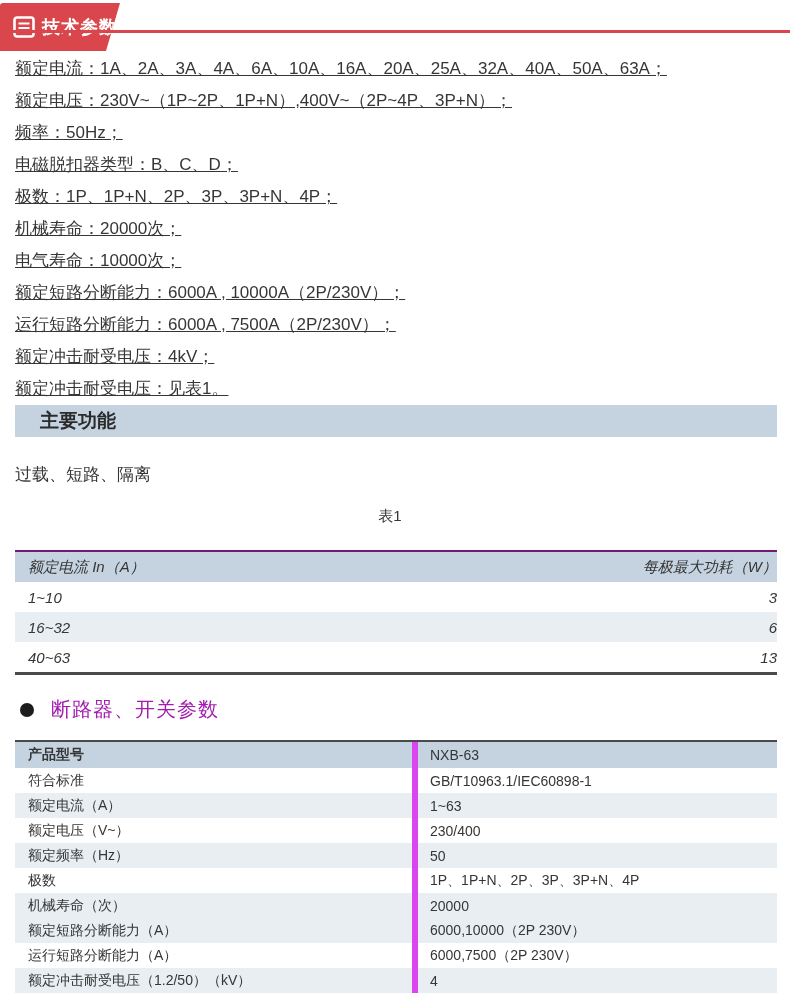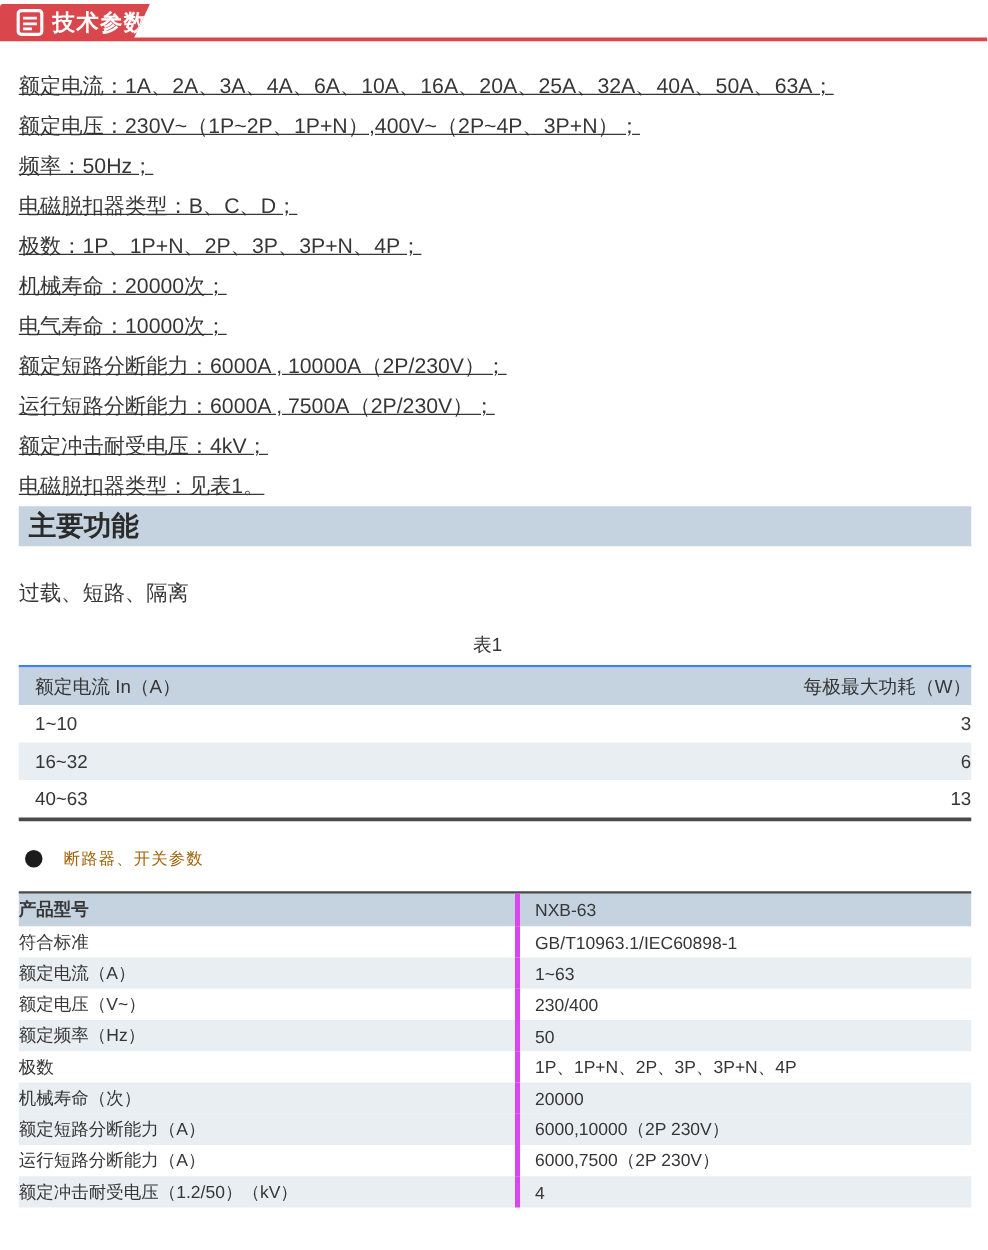--- a/index.html
+++ b/index.html
@@ -3,57 +3,57 @@
 <meta charset="utf-8">
 <style>
   * { margin:0; padding:0; box-sizing:border-box; }
   html,body { background:#ffffff; }
   body { font-family:"Liberation Sans","DejaVu Sans",sans-serif; color:#363636; }
   .page {
     position:relative; width:790px; height:1000px; overflow:hidden; background:#fff;
   }
   
   .badge {
-    position:absolute; top:3px; left:0; height:30px; width:120px;
+    position:absolute; top:3px; left:0; height:48px; width:120px;
     background:var(--red); display:flex; align-items:center; gap:7px;
     padding-left:13px; clip-path:polygon(0 0,100% 0,calc(100% - 14px) 100%,0 100%);
     border-radius:3px 0 0 0;
   }
   .badge-title { color:#fff; font-size:18px; font-weight:bold; letter-spacing:1px; }
   .redline { position:absolute; top:30px; left:0; width:790px; height:3px; background:var(--red); }
   
   .content { position:absolute; top:33px; left:15px; width:762px; }
   .spec-list { margin-top:20px;text-decoration:underline; }
   .spec-line { font-size:17px; line-height:32px; white-space:nowrap; }
   
   .section-bar {
     height:32px; background:var(--hdrbg); display:flex; align-items:center;
-    padding-left:8px; font-size:22px; font-weight:bold; color:#2b2b2b;
+    padding-left:25px; font-size:19px; font-weight:bold; color:#2b2b2b;
   }
   .functions-text { margin-top:26px; font-size:17px; }
   .tbl-caption { margin-top:21px; text-align:center; font-size:15px; padding-right:12px; }
   
-  .table1 { margin-top:6px; border-top:2px solid #3b82f6; border-bottom:3px solid #4a4a4a; }
+  .table1 { margin-top:24px; border-top:2px solid #701a75; border-bottom:3px solid #4a4a4a;font-style:italic; }
   .t1-row { display:flex; height:30px; align-items:center; font-size:15px; }
   .t1-row.hdr { background:var(--hdrbg); }
   .t1-row.alt { background:var(--altbg); }
   .t1-c1 { width:440px; padding-left:13px; }
   .t1-c2 { flex:1;text-align:right; }
   
   .bullet-heading { margin-top:21px; display:flex; align-items:center; gap:17px; }
   .bullet-dot { width:14px; height:14px; border-radius:50%; background:#1c1c1c; margin-left:5px; }
-  .bullet-text { font-size:13px; color:#a16207; letter-spacing:1px; }
+  .bullet-text { font-size:20px; color:#a21caf; letter-spacing:1px; }
   
   .table2 { margin-top:17px; border-top:2px solid #4a4a4a; }
   .t2-row { display:flex; height:25px; font-size:14px; }
   .t2-row.hdr { height:26px; background:var(--hdrbg); }
   .t2-row.hdr .t2-c1 { font-weight:bold; }
   .t2-row.alt { background:var(--altbg); }
-  .t2-c1 { width:397px; display:flex; align-items:center; }
-  .t2-c2 { flex:1; border-left:4px solid #d946ef; padding-left:12px; display:flex; align-items:center; }
+  .t2-c1 { width:397px; padding-left:13px; display:flex; align-items:center; }
+  .t2-c2 { flex:1; border-left:6px solid #d946ef; padding-left:12px; display:flex; align-items:center; }
 </style>
 </head>
 <body>
 
 <div class="page">
 
   <div class="badge">
     <span style="display:flex;">
       <svg width="22" height="22" viewBox="0 0 22 22">
         <rect x="1.5" y="1.5" width="19" height="19" rx="2.5" fill="none" stroke="#ffffff" stroke-width="2.6"></rect>
@@ -72,21 +72,21 @@
       <div class="spec-line">额定电流：1A、2A、3A、4A、6A、10A、16A、20A、25A、32A、40A、50A、63A；</div>
       <div class="spec-line">额定电压：230V~（1P~2P、1P+N）,400V~（2P~4P、3P+N）；</div>
       <div class="spec-line">频率：50Hz；</div>
       <div class="spec-line">电磁脱扣器类型：B、C、D；</div>
       <div class="spec-line">极数：1P、1P+N、2P、3P、3P+N、4P；</div>
       <div class="spec-line">机械寿命：20000次；</div>
       <div class="spec-line">电气寿命：10000次；</div>
       <div class="spec-line">额定短路分断能力：6000A , 10000A（2P/230V）；</div>
       <div class="spec-line">运行短路分断能力：6000A , 7500A（2P/230V）；</div>
       <div class="spec-line">额定冲击耐受电压：4kV；</div>
-      <div class="spec-line">电磁脱扣器类型：见表1。</div>
+      <div class="spec-line">额定冲击耐受电压：见表1。</div>
     </div>
 
     <div class="section-bar">主要功能</div>
 
     <div class="functions-text">过载、短路、隔离</div>
 
     <div class="tbl-caption">表1</div>
 
     <div class="table1">
       <div class="t1-row hdr">

